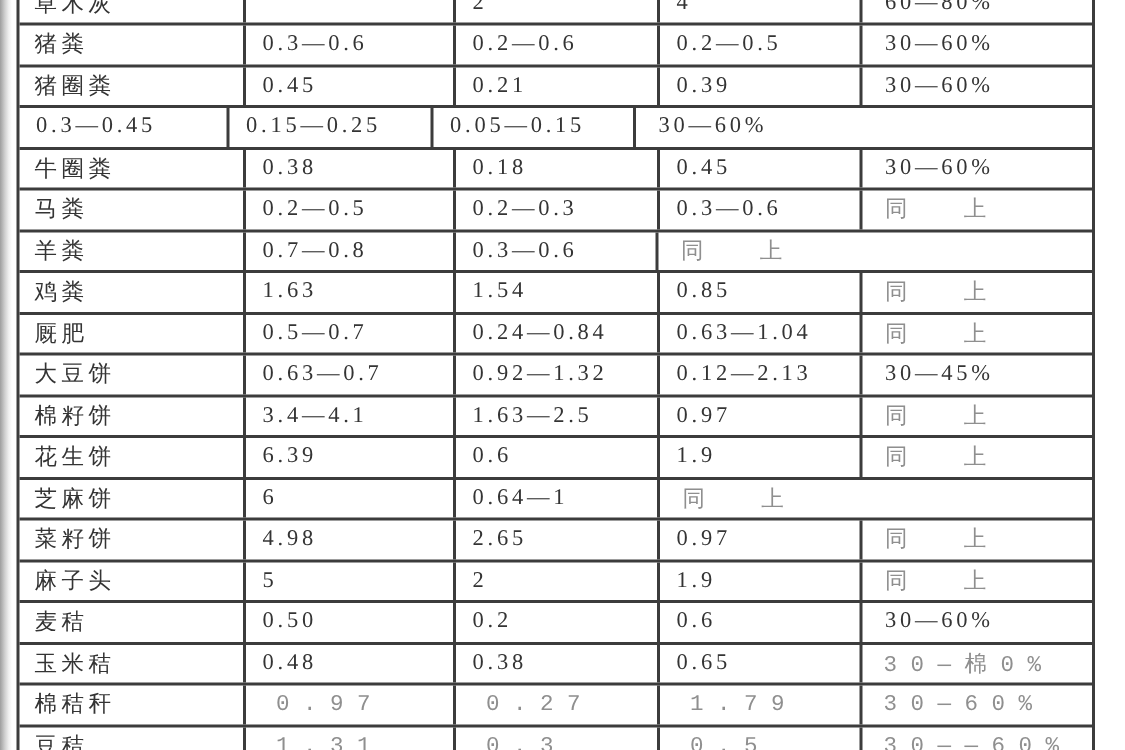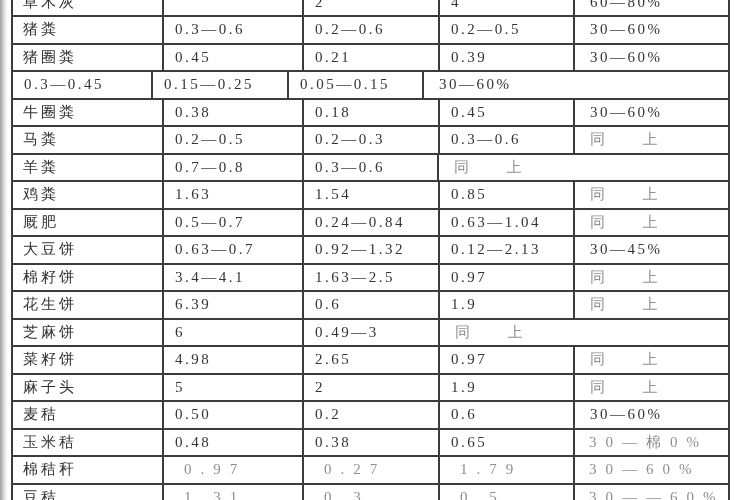--- a/index.html
+++ b/index.html
@@ -32,21 +32,21 @@
     font-size:15px;letter-spacing:2.5px;
   }
   .cell:last-child{border-right:none;}
   .c0{width:151px;letter-spacing:3px;padding-left:10px;}
   .c1{width:140px;}
   .c2{width:136px;}
   .c3{width:135px;}
   .c4{flex:1;padding-left:15px;}
   .muted{color:var(--muted,#8f8f8f);}
   .sp{letter-spacing:9px;}
-  .cell.sp{padding-left:20px;}
+  .cell.sp{padding-left:20px;font-family:Liberation Mono, monospace;}
   .cell.c4.sp{padding-left:14px;}
 </style>
 </head>
 <body style="--background: #ffffff; --text: #343434; --muted: #8f8f8f; --border: #3c3c3c; --scan_edge: #9e9e9e;">
 
 <div class="scan-edge"></div>
 <div class="tbl">
     <div class="row">
       <div class="cell c0">草木灰</div>
       <div class="cell c1"></div>
@@ -125,21 +125,21 @@
     <div class="row">
       <div class="cell c0">花生饼</div>
       <div class="cell c1">6.39</div>
       <div class="cell c2">0.6</div>
       <div class="cell c3">1.9</div>
       <div class="cell c4 muted">同　　上</div>
     </div>
     <div class="row">
       <div class="cell c0">芝麻饼</div>
       <div class="cell c1">6</div>
-      <div class="cell c2">0.49—3</div>
+      <div class="cell c2">0.64—1</div>
       <div class="cell c4 muted">同　　上</div>
     </div>
     <div class="row">
       <div class="cell c0">菜籽饼</div>
       <div class="cell c1">4.98</div>
       <div class="cell c2">2.65</div>
       <div class="cell c3">0.97</div>
       <div class="cell c4 muted">同　　上</div>
     </div>
     <div class="row">

